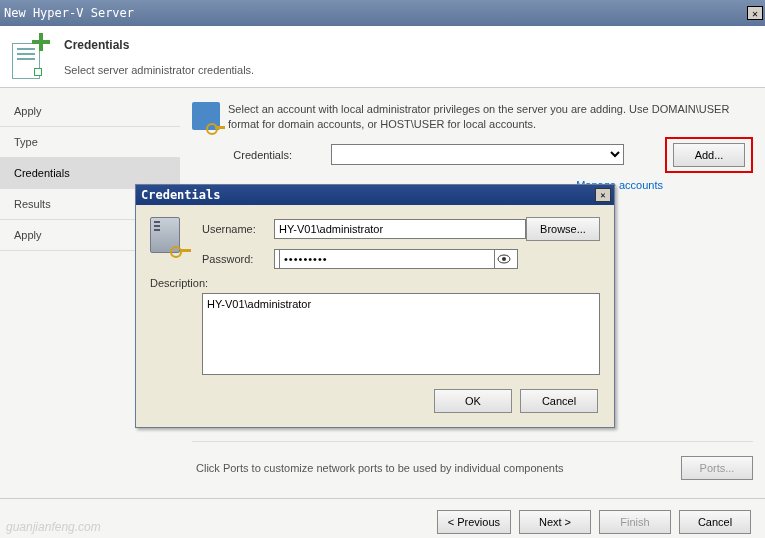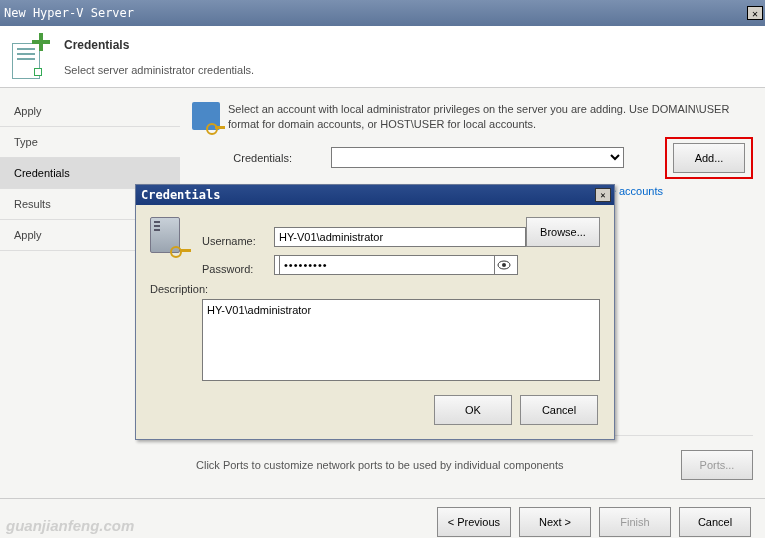--- a/index.html
+++ b/index.html
@@ -30,21 +30,21 @@
 .info-row { display: flex; align-items: flex-start; margin-bottom: 4px; }
 .info-icon { width: 28px; height: 28px; margin-right: 8px; position: relative; background: #4a88c7; border-radius: 2px; }
 .info-icon .key { position: absolute; bottom: -2px; right: -4px; width: 18px; height: 10px; }
 .info-icon .key::before { content: ""; position: absolute; left: 0; top: 1px; width: 8px; height: 8px; border: 2px solid #d4a017; border-radius: 50%; }
 .info-icon .key::after { content: ""; position: absolute; left: 9px; top: 4px; width: 10px; height: 3px; background: #d4a017; }
 .info-text { flex: 1; color: #444; line-height: 1.4; }
 
 .cred-row { display: flex; align-items: center; margin-left: 36px; gap: 33px; }
 .cred-row label { width: 64px; text-align: right; margin-right: 6px; color: #333; }
 .cred-row select { flex: 1; height: 21px; border: 1px solid #7a7a7a; background: #fff; font-size: 11px; }
-.btn { height: 30px; min-width: 72px; padding: 0 10px; background: linear-gradient(#f8f8f8, #e0e0e0); border: 1px solid #8a8a8a; font-size: 11px; cursor: pointer; font-family: inherit; }
+.btn { height: 24px; min-width: 72px; padding: 0 10px; background: linear-gradient(#f8f8f8, #e0e0e0); border: 1px solid #8a8a8a; font-size: 11px; cursor: pointer; font-family: inherit; }
 .btn:disabled { color: #999; cursor: default; }
 .add-wrap { border: 2px solid #e00000; padding: 4px 6px; margin-left: 8px; }
 
 .manage-link { color: #0066cc; text-align: right; margin: 6px 90px 0 0; cursor: pointer; }
 
 .ports-row { position: absolute; bottom: 18px; left: 12px; right: 12px; display: flex; align-items: center; border-top: 1px solid #ddd; padding-top: 14px; }
 .ports-row .ptext { flex: 1; color: #555; margin-left: 4px; }
 
 .footer { height: 46px; border-top: 1px solid #ccc; background: #f5f5f3; display: flex; align-items: center; justify-content: flex-end; padding: 0 14px; gap: 8px; }
 
@@ -54,35 +54,35 @@
 .modal-title .mt { flex: 1; padding-left: 2px; }
 .modal-title .mclose { width: 16px; height: 14px; background: #d4d0c8; border: 1px solid #333; display: flex; align-items: center; justify-content: center; color: #000; font-size: 9px; font-weight: bold; cursor: pointer; }
 .modal-body { padding: 12px 14px 14px; }
 .m-icon { width: 38px; height: 40px; position: absolute; top: 32px; left: 14px; }
 .m-icon .srv { width: 30px; height: 36px; background: linear-gradient(#c8d0d8, #9aa4b0); border: 1px solid #778; border-radius: 2px; }
 .m-icon .srv::before { content: ""; position: absolute; top: 4px; left: 4px; width: 6px; height: 2px; background: #556; box-shadow: 0 4px 0 #556, 0 8px 0 #556; }
 .m-icon .mkey { position: absolute; bottom: 0; right: -2px; width: 20px; height: 12px; }
 .m-icon .mkey::before { content: ""; position: absolute; left: 0; top: 1px; width: 8px; height: 8px; border: 2px solid #d4a017; border-radius: 50%; }
 .m-icon .mkey::after { content: ""; position: absolute; left: 10px; top: 4px; width: 11px; height: 3px; background: #d4a017; }
 
-.form-row { display: flex; align-items: flex-end; margin-bottom: 8px; margin-left: 52px; }
+.form-row { display: flex; align-items: center; margin-bottom: 8px; margin-left: 52px; }
 .form-row label { width: 72px; color: #333; }
 .form-row input[type=text], .form-row .pw-wrap { flex: 1; height: 20px; border: 1px solid #7a7a7a; background: #fff; font-size: 11px; padding: 0 4px; font-family: inherit; }
 .pw-wrap { display: flex; align-items: center; position: relative; padding: 0; }
 .pw-wrap input { border: none; outline: none; flex: 1; height: 18px; padding: 0 4px; font-size: 11px; font-family: inherit; letter-spacing: 1px; }
 .pw-wrap .eye { width: 18px; height: 18px; display: flex; align-items: center; justify-content: center; cursor: pointer; }
 .pw-wrap .eye svg { width: 14px; height: 10px; }
 .form-row .browse { min-width: 74px; }
 
 .desc-label { color: #333; margin-bottom: 4px; margin-top: 4px; }
 .desc-area { margin-left: 52px; width: calc(100% - 52px); height: 82px; border: 1px solid #7a7a7a; background: #fff; padding: 4px; font-size: 11px; font-family: inherit; resize: none; }
 
 .modal-btns { display: flex; justify-content: flex-end; gap: 8px; margin-top: 12px; padding-right: 2px; }
 
-.watermark { position: absolute; bottom: 4px; left: 6px; color: rgba(150,150,150,0.4); font-size: 15px; font-style: italic; pointer-events: none; font-weight: bold; }
+.watermark { position: absolute; bottom: 4px; left: 6px; color: rgba(150,150,150,0.4); font-size: 12px; font-style: italic; pointer-events: none; }
 </style>
 </head>
 <body>
 
 <div class="titlebar">
   <span class="title">New Hyper-V Server</span>
   <div class="close">✕</div>
 </div>
 
 <div class="header">

